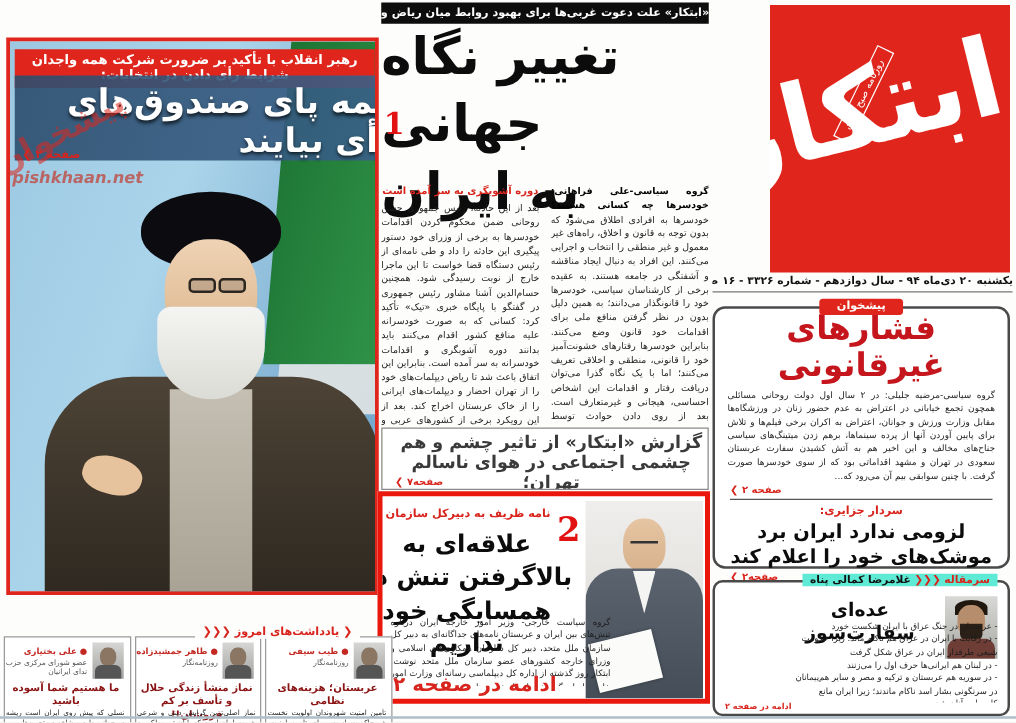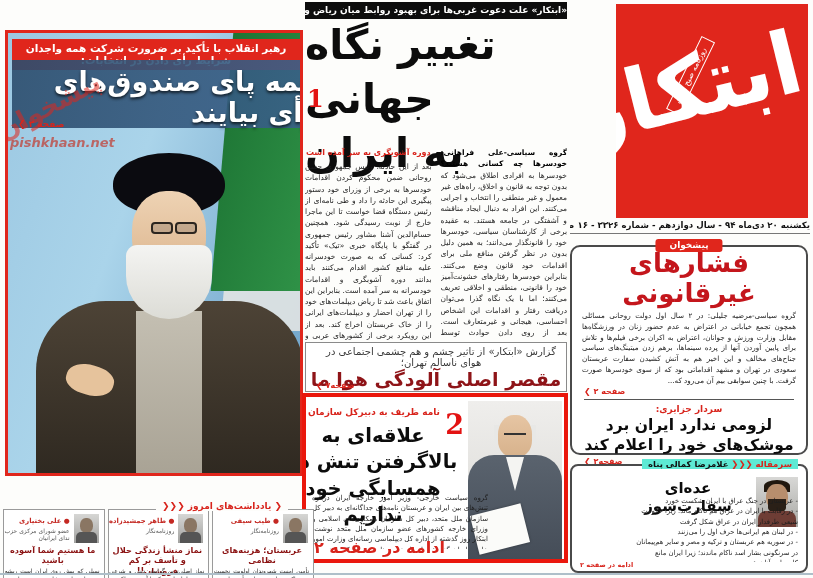--- a/index.html
+++ b/index.html
@@ -69,21 +69,21 @@
   #main-body { left:305px; top:147px; width:262px; height:193px; display:flex; gap:9px; overflow:hidden; }
   .news-col { width:50%; height:100%; overflow:hidden; font-size:7.5px; line-height:1.5;
     text-align:justify; color:#1d1d1d; }
   .col-lead { font-weight:bold; color:#000; }
   .col-subhead { display:block; text-align:center; color:#d8241c; font-weight:bold;
     font-size:8px; margin-bottom:2px; }
 
   
   #pollution-box { left:305px; top:342px; width:262px; height:50px;
     border:1px solid #8a8a8a; background:#fff; text-align:center; overflow:hidden; }
-  #pollution-kicker { font-size:10px; font-weight:normal; color:#3a3a3a; margin-top:3px;margin-left:10px; }
+  #pollution-kicker { font-size:14px; font-weight:bold; color:#3a3a3a; margin-top:3px;margin-left:10px; }
   #pollution-headline { font-size:19px; font-weight:bold; color:#8e1418; letter-spacing:-1px; }
   #pollution-marker { position:absolute; right:auto; left:10px; bottom:1px; font-size:8px;margin-top:47px; }
 
   
   #zarif-box { left:302px; top:393px; width:266px; height:170px;
     border:4px solid #ea170c; background:#fff; overflow:hidden; }
   #zarif-photo { position:absolute; right:2px; top:4px; width:94px; height:158px;
     background:linear-gradient(#efeeec,#d8d7d3); overflow:hidden; }
   .z-head { position:absolute; left:30px; top:14px; width:34px; height:42px;
     background:linear-gradient(#e6c5a3,#d7b28c); border-radius:46% 46% 40% 40%; }

